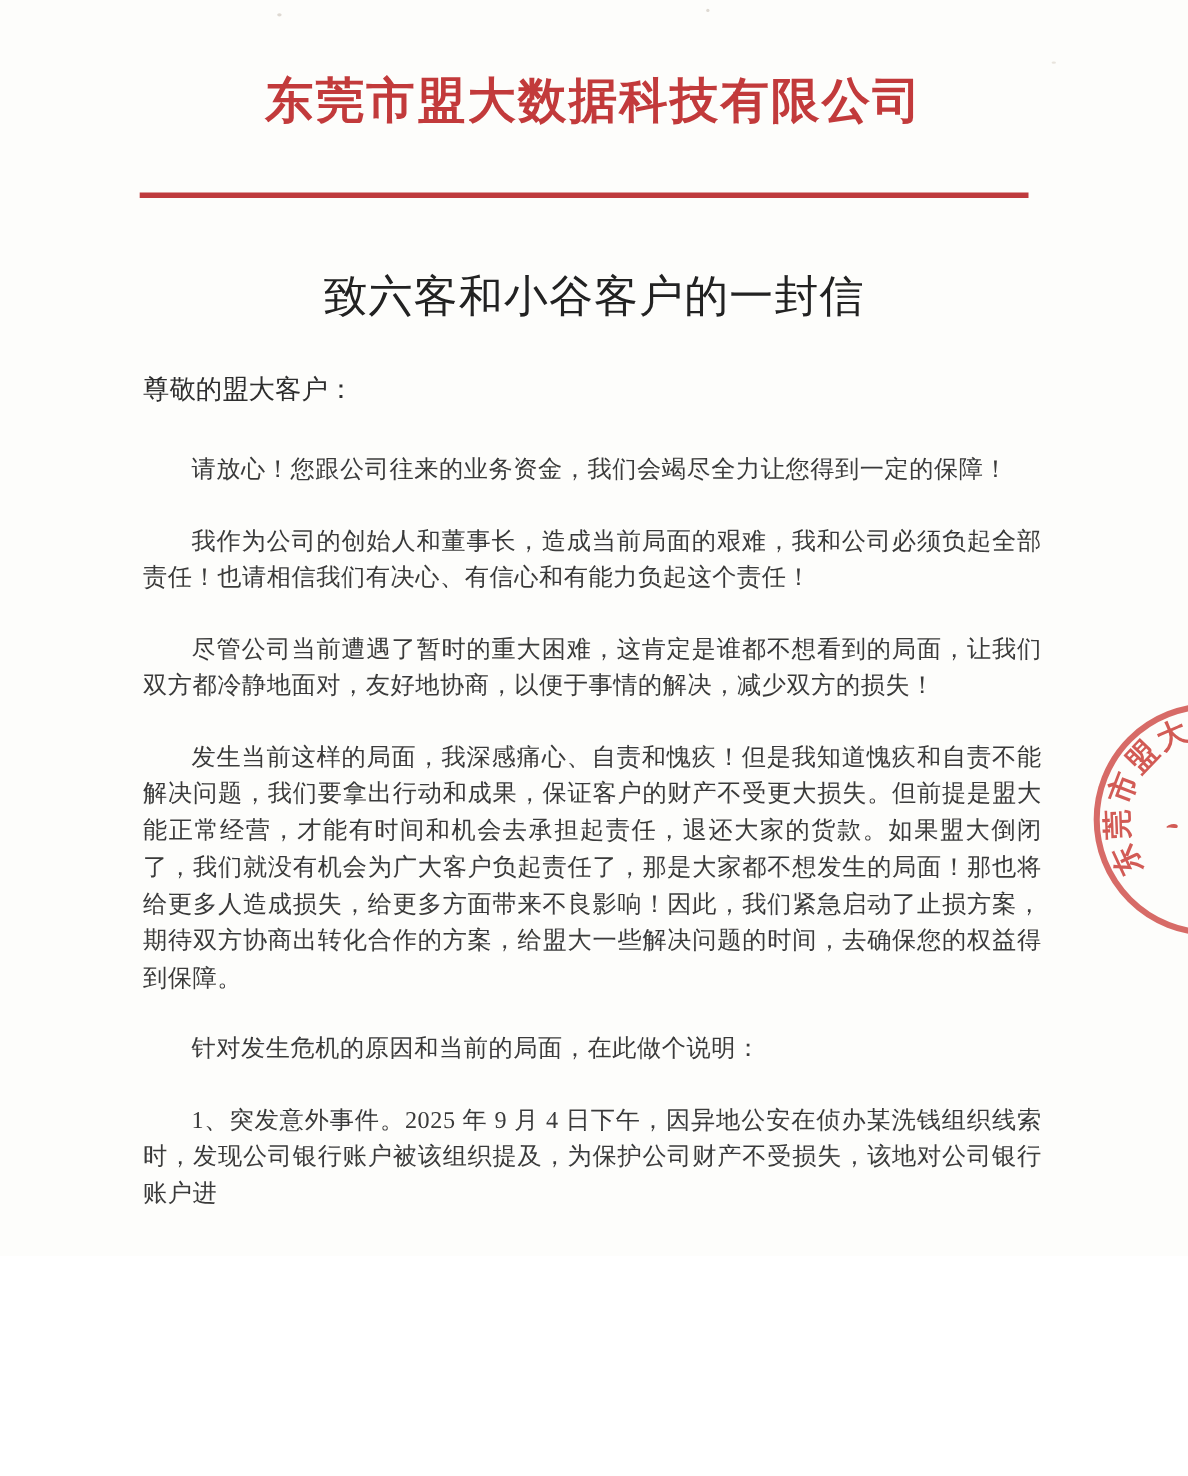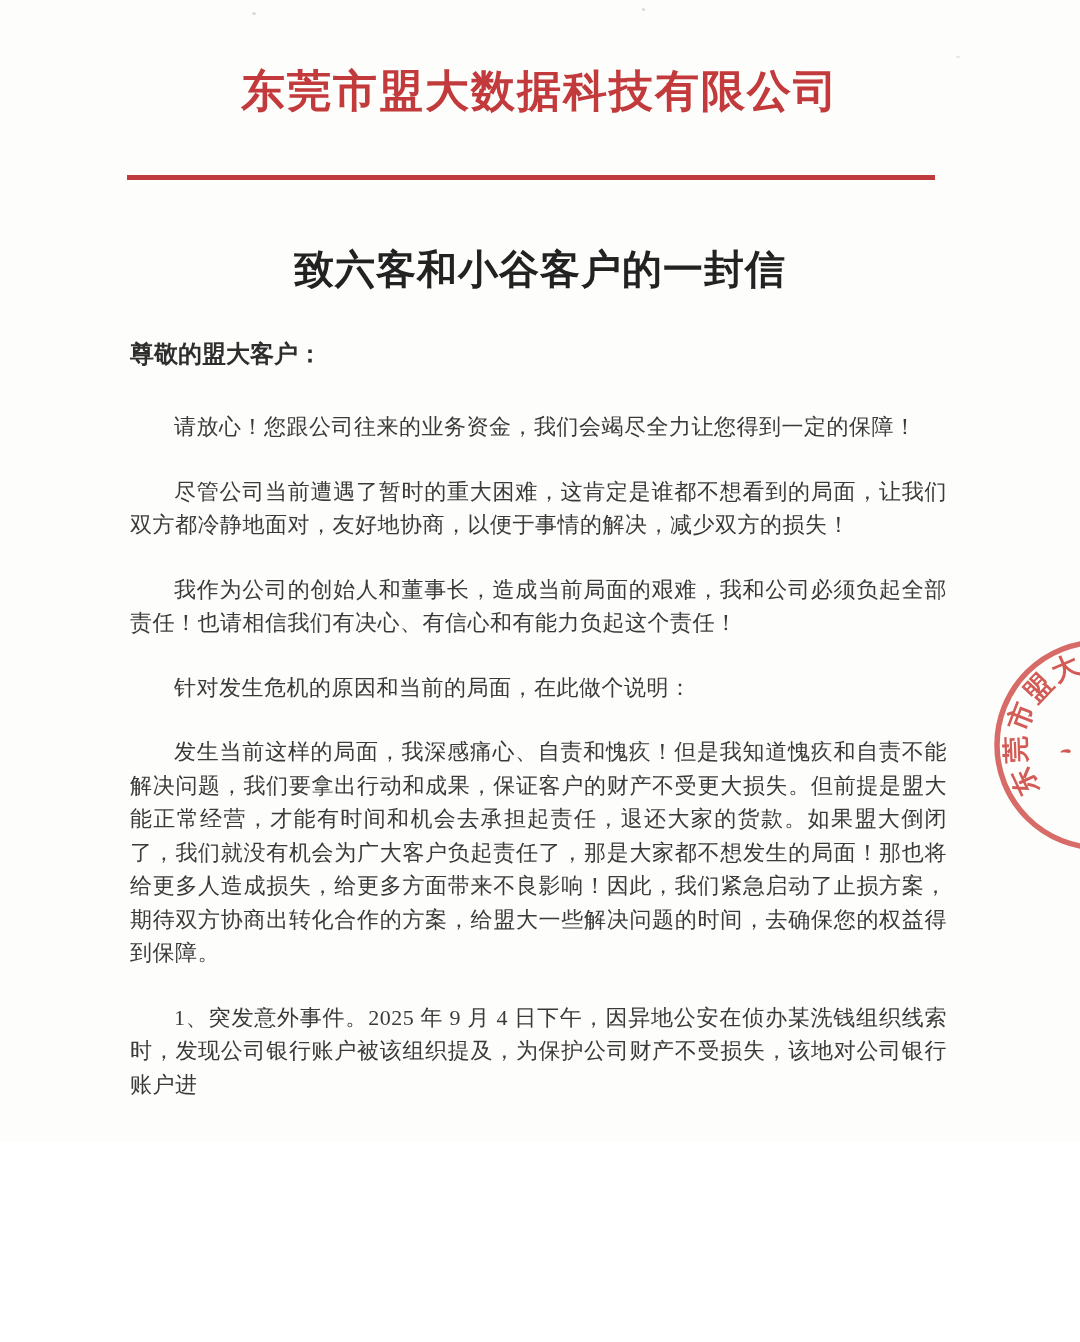--- a/index.html
+++ b/index.html
@@ -37,31 +37,31 @@
     background: #bf3a3d;
   }
   .letter-title {
     position: absolute;
     top: 242px;
     left: 0;
     width: 100%;
     margin: 0;
     text-align: center;
     font-size: 40px;
-    font-weight: bold;
+    font-weight: normal;
     letter-spacing: 1px;
     color: #222222;
   }
   .salutation {
     position: absolute;
     top: 338px;
     left: 130px;
     margin: 0;
     font-size: 24px;
-    font-weight: bold;
+    font-weight: normal;
     color: #2e2e2e;
     text-align: right;
   }
   .letter-body {
     position: absolute;
     top: 399px;
     left: 130px;
     width: 817px;
   }
   .letter-body p {
@@ -97,24 +97,24 @@
   <h1 class="company-name">东莞市盟大数据科技有限公司</h1>
 
   <div class="header-rule"></div>
 
   <h2 class="letter-title">致六客和小谷客户的一封信</h2>
 
   <p class="salutation">尊敬的盟大客户：</p>
 
   <div class="letter-body">
     <p>请放心！您跟公司往来的业务资金，我们会竭尽全力让您得到一定的保障！</p>
+    <p>我作为公司的创始人和董事长，造成当前局面的艰难，我和公司必须负起全部责任！也请相信我们有决心、有信心和有能力负起这个责任！</p>
     <p>尽管公司当前遭遇了暂时的重大困难，这肯定是谁都不想看到的局面，让我们双方都冷静地面对，友好地协商，以便于事情的解决，减少双方的损失！</p>
-    <p>我作为公司的创始人和董事长，造成当前局面的艰难，我和公司必须负起全部责任！也请相信我们有决心、有信心和有能力负起这个责任！</p>
+    <p>发生当前这样的局面，我深感痛心、自责和愧疚！但是我知道愧疚和自责不能解决问题，我们要拿出行动和成果，保证客户的财产不受更大损失。但前提是盟大能正常经营，才能有时间和机会去承担起责任，退还大家的货款。如果盟大倒闭了，我们就没有机会为广大客户负起责任了，那是大家都不想发生的局面！那也将给更多人造成损失，给更多方面带来不良影响！因此，我们紧急启动了止损方案，期待双方协商出转化合作的方案，给盟大一些解决问题的时间，去确保您的权益得到保障。</p>
     <p>针对发生危机的原因和当前的局面，在此做个说明：</p>
-    <p>发生当前这样的局面，我深感痛心、自责和愧疚！但是我知道愧疚和自责不能解决问题，我们要拿出行动和成果，保证客户的财产不受更大损失。但前提是盟大能正常经营，才能有时间和机会去承担起责任，退还大家的货款。如果盟大倒闭了，我们就没有机会为广大客户负起责任了，那是大家都不想发生的局面！那也将给更多人造成损失，给更多方面带来不良影响！因此，我们紧急启动了止损方案，期待双方协商出转化合作的方案，给盟大一些解决问题的时间，去确保您的权益得到保障。</p>
     <p>1、突发意外事件。2025 年 9 月 4 日下午，因异地公安在侦办某洗钱组织线索时，发现公司银行账户被该组织提及，为保护公司财产不受损失，该地对公司银行账户进</p>
   </div>
 
   <svg class="seal-svg" viewBox="938 598 142 296" xmlns="http://www.w3.org/2000/svg">
     <defs>
       <path id="sealArc" d="M 1040.9 791.2 A 75 75 0 0 1 1110.4 670.7" fill="none"></path>
     </defs>
     <circle cx="1100" cy="745" r="103" fill="none" stroke="#cd453f" stroke-width="5.5" stroke-opacity="0.9"></circle>
     <text font-size="27" font-weight="bold" fill="#cd453f" letter-spacing="3" font-family="Liberation Serif, DejaVu Serif, serif">
       <textPath href="#sealArc" startOffset="2">东莞市盟大数</textPath>

